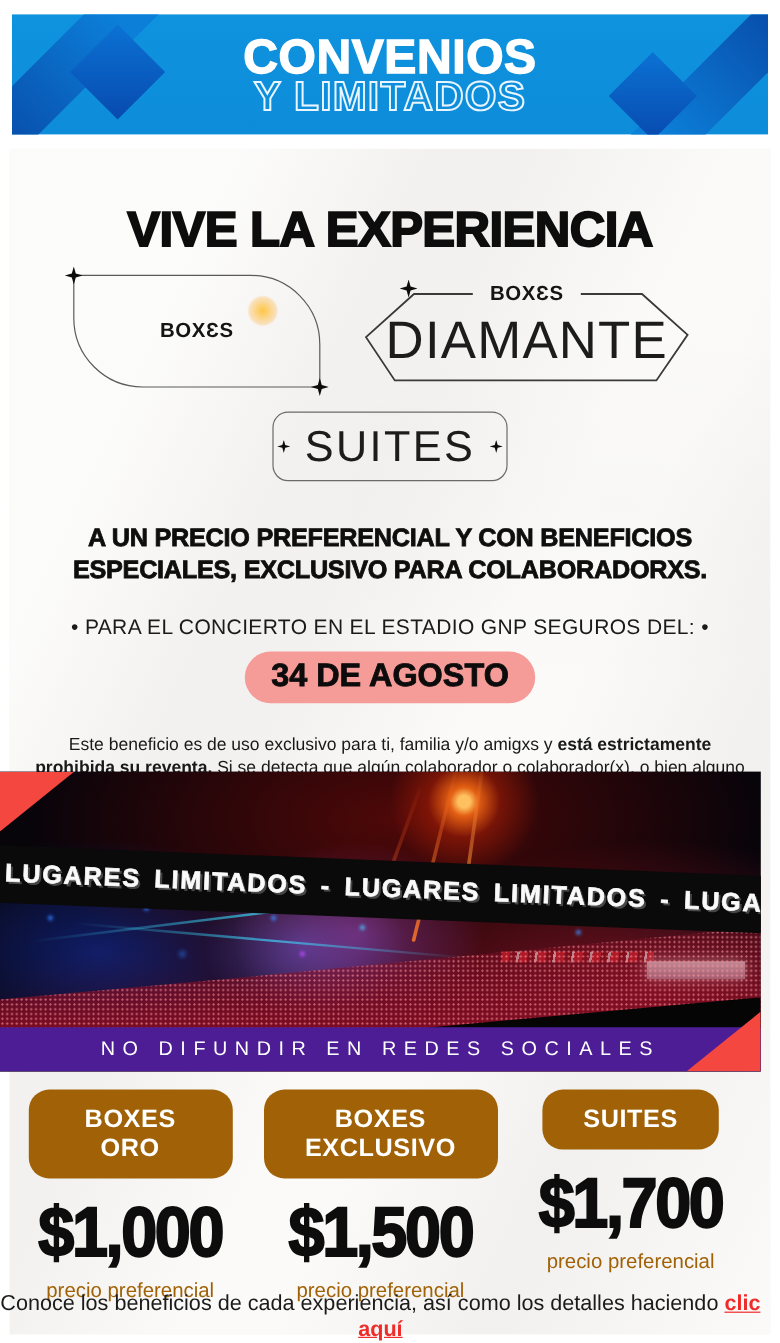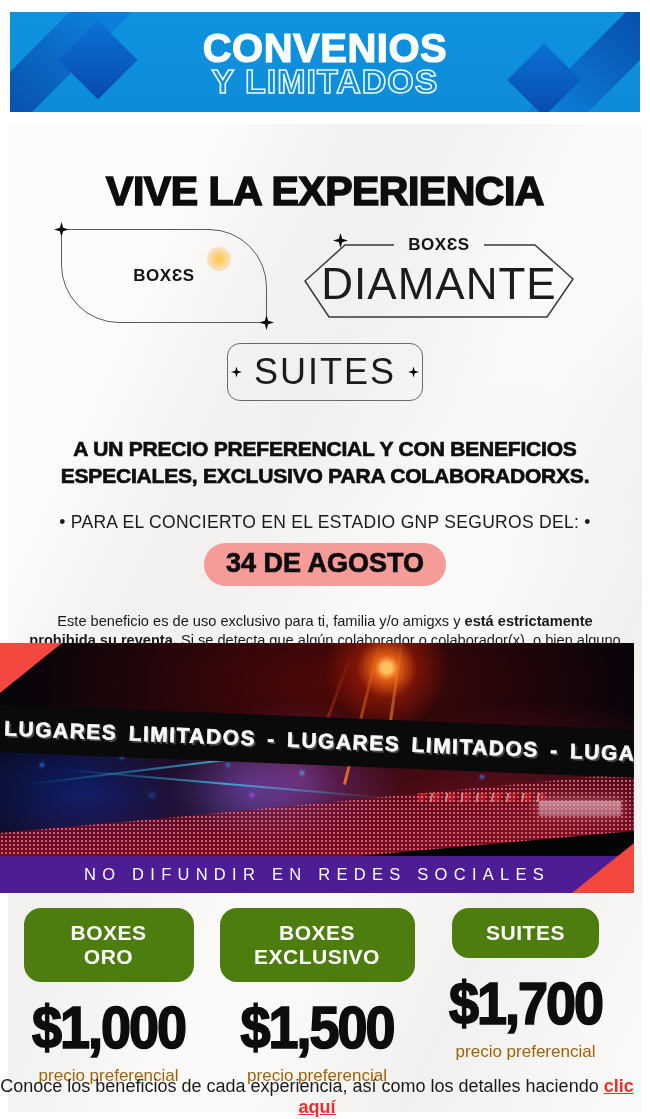--- a/index.html
+++ b/index.html
@@ -121,21 +121,21 @@
   .notice-bar { position:absolute; left:0; right:0; bottom:0; height:37px; background:#4c1d95;
                 display:flex; align-items:center; justify-content:center; }
   .notice-text { color:#ffffff; font-size:16.5px; letter-spacing:.38em; font-weight:400; }
   .tri { position:absolute; width:62px; height:50px; background:#f4473f; }
   .tri-tl { left:0; top:0; clip-path:polygon(0 0,100% 0,0 100%); }
   .tri-br { right:0; bottom:0; clip-path:polygon(100% 0,100% 100%,0 100%); }
 
   
   .prices { position:absolute; left:0; top:785px; width:634px; display:flex; justify-content:space-evenly; }
   .price-col { display:flex; flex-direction:column; align-items:center; width:200px; }
-  .price-pill { background:#4d7c0f; color:#ffffff; border-radius:17px; padding:13px 20px;
+  .price-pill { background:#a16207; color:#ffffff; border-radius:17px; padding:13px 20px;
                 font-size:21px; line-height:1.15; font-weight:700; letter-spacing:.5px; text-align:center;
                 display:flex; align-items:center; justify-content:center; min-height:50px; }
   .pw { max-width:130px; }
   .price-amount { margin-top:14px; font-size:54px; font-weight:700; color:#0d0d0d;
                   letter-spacing:-2px; -webkit-text-stroke:1.6px #0d0d0d; transform:scaleY(1.08); }
   .price-note { margin-top:8px; font-size:17px; color:#a16207; }
 
   
   .footer { position:absolute; left:0; top:946px; width:634px; text-align:center; font-size:18px; color:#1b1b1b; }
   .footer a { color:#ee2d2b; font-weight:700; text-decoration:underline; cursor:pointer; }

